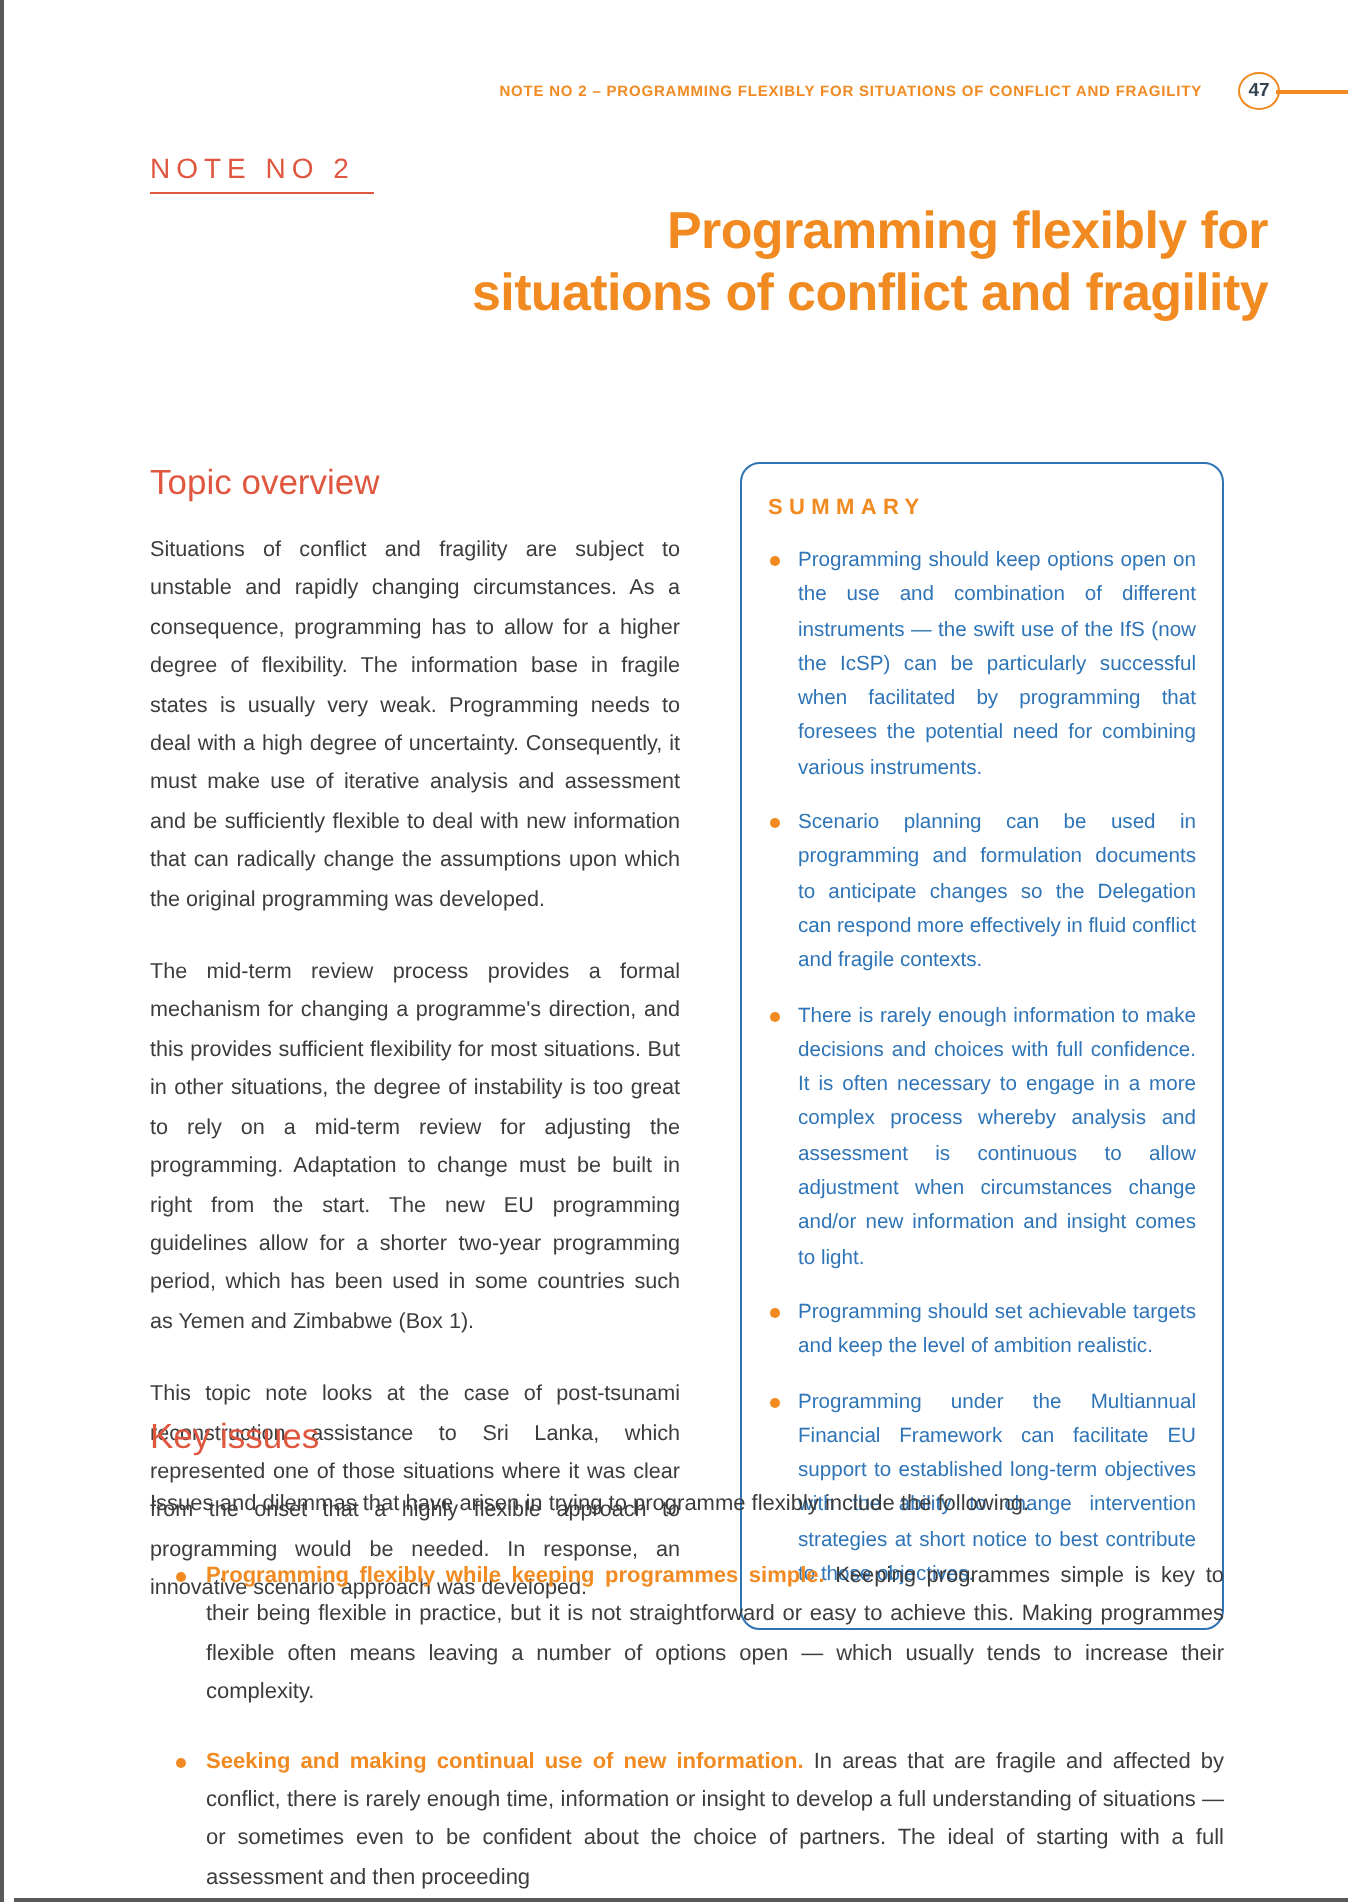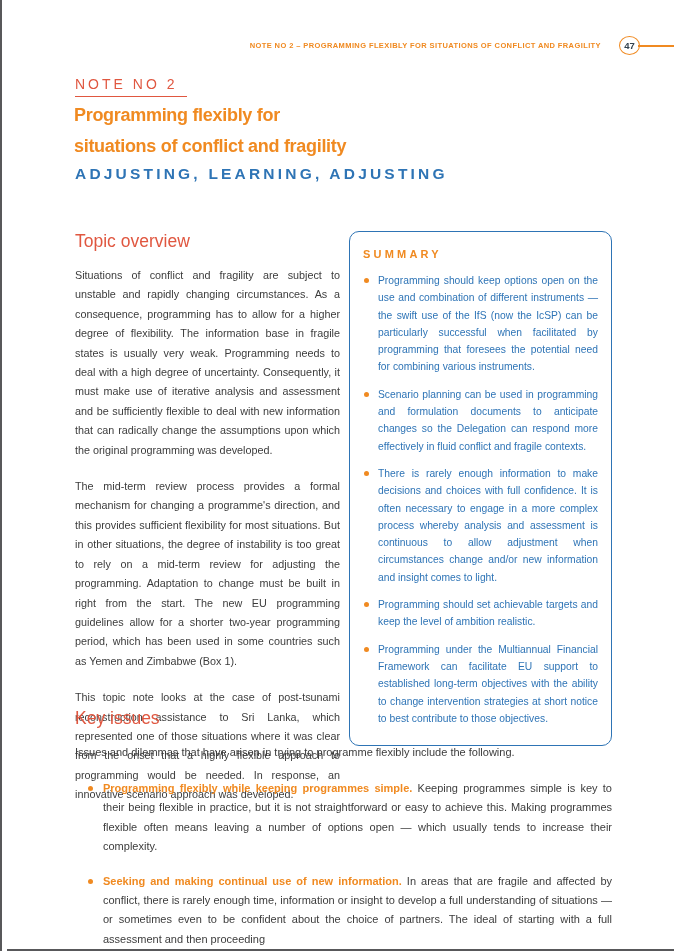--- a/index.html
+++ b/index.html
@@ -30,32 +30,33 @@
   .header-rule { width:36px; height:2px; background:#F08A21; margin-left:-2px; flex:0 0 auto; }
 
   
   .note-label {
     position:absolute; top:76px; left:75px; display:inline-block;
     font-size:14px; color:#E05740; letter-spacing:3px;
     padding:0 10px 4px 0; border-bottom:1.5px solid #E05740;
   }
   .doc-title {
     position:absolute; top:100px; left:74px; width:560px;
-    font-size:18px; line-height:31px; font-weight:bold; color:#F08A21;
+    font-size:26px; line-height:31px; font-weight:bold; color:#F08A21;
     letter-spacing:-0.3px;
+    text-align:right;
   }
   .doc-subtitle {
     position:absolute; top:165px; left:75px;
     font-size:15.5px; font-weight:bold; color:#2E74B5; letter-spacing:3.2px;
   }
 
   
   .main-columns {
     position:absolute; top:231px; left:75px; width:537px;
-    display:flex; gap:9px; align-items:flex-start;
+    display:flex; gap:30px; align-items:flex-start;
   }
   .left-col { width:265px; flex:0 0 auto; }
   h2.section-heading {
     font-size:17.5px; font-weight:normal; color:#E05740; margin-bottom:14px;
   }
   .left-col p {
     font-size:10.8px; line-height:19.4px; text-align:justify; color:#3C3C3C;
     margin-bottom:17px;
   }
 
@@ -109,21 +110,20 @@
     <span class="header-rule"></span>
   </header>
 
   <div class="note-label">NOTE NO 2</div>
 
   <h1 class="doc-title">
     <span>Programming flexibly for</span><br>
     <span>situations of conflict and fragility</span>
   </h1>
 
-  <div class="doc-subtitle">ADJUSTING, LEARNING, ADJUSTING</div>
 
   <div class="main-columns">
     <div class="left-col">
       <h2 class="section-heading">Topic overview</h2>
       <p>Situations of conflict and fragility are subject to unstable and rapidly changing circumstances. As a consequence, programming has to allow for a higher degree of flexibility. The information base in fragile states is usually very weak. Programming needs to deal with a high degree of uncertainty. Consequently, it must make use of iterative analysis and assessment and be sufficiently flexible to deal with new information that can radically change the assumptions upon which the original programming was developed.</p>
       <p>The mid-term review process provides a formal mechanism for changing a programme's direction, and this provides sufficient flexibility for most situations. But in other situations, the degree of instability is too great to rely on a mid-term review for adjusting the programming. Adaptation to change must be built in right from the start. The new EU programming guidelines allow for a shorter two-year programming period, which has been used in some countries such as Yemen and Zimbabwe (Box 1).</p>
       <p>This topic note looks at the case of post-tsunami reconstruction assistance to Sri Lanka, which represented one of those situations where it was clear from the onset that a highly flexible approach to programming would be needed. In response, an innovative scenario approach was developed.</p>
     </div>
 
     <aside class="summary-box">

